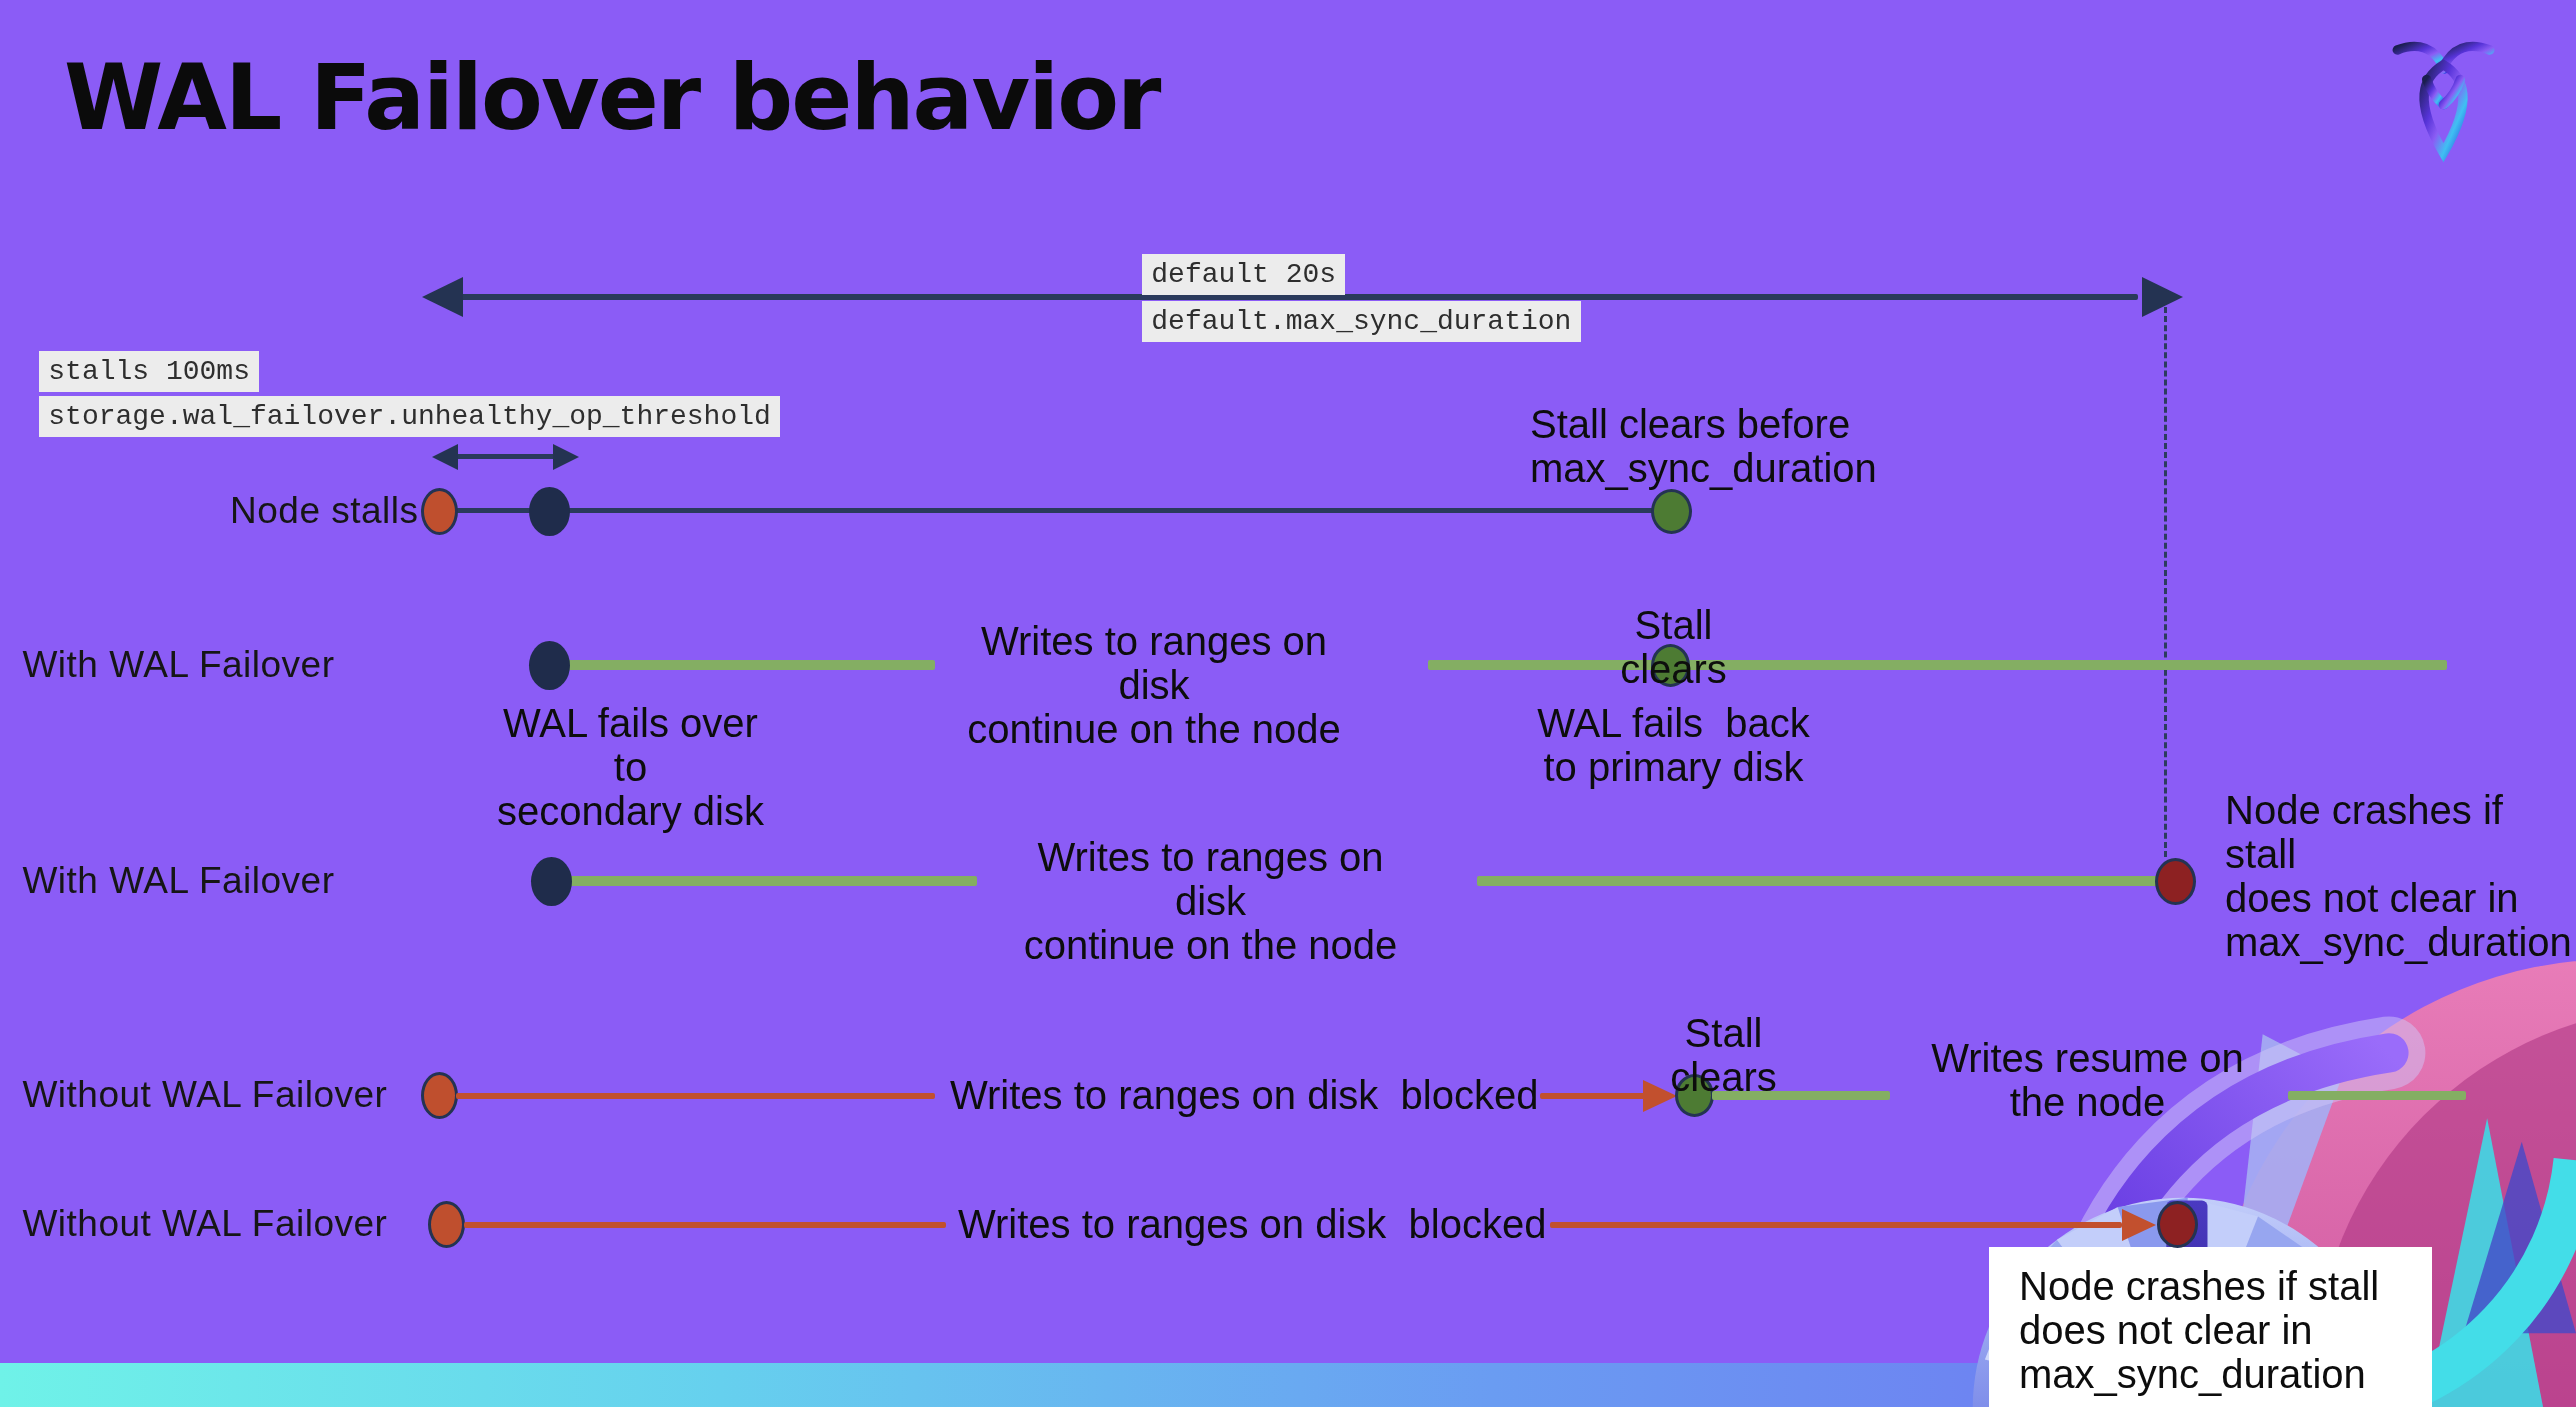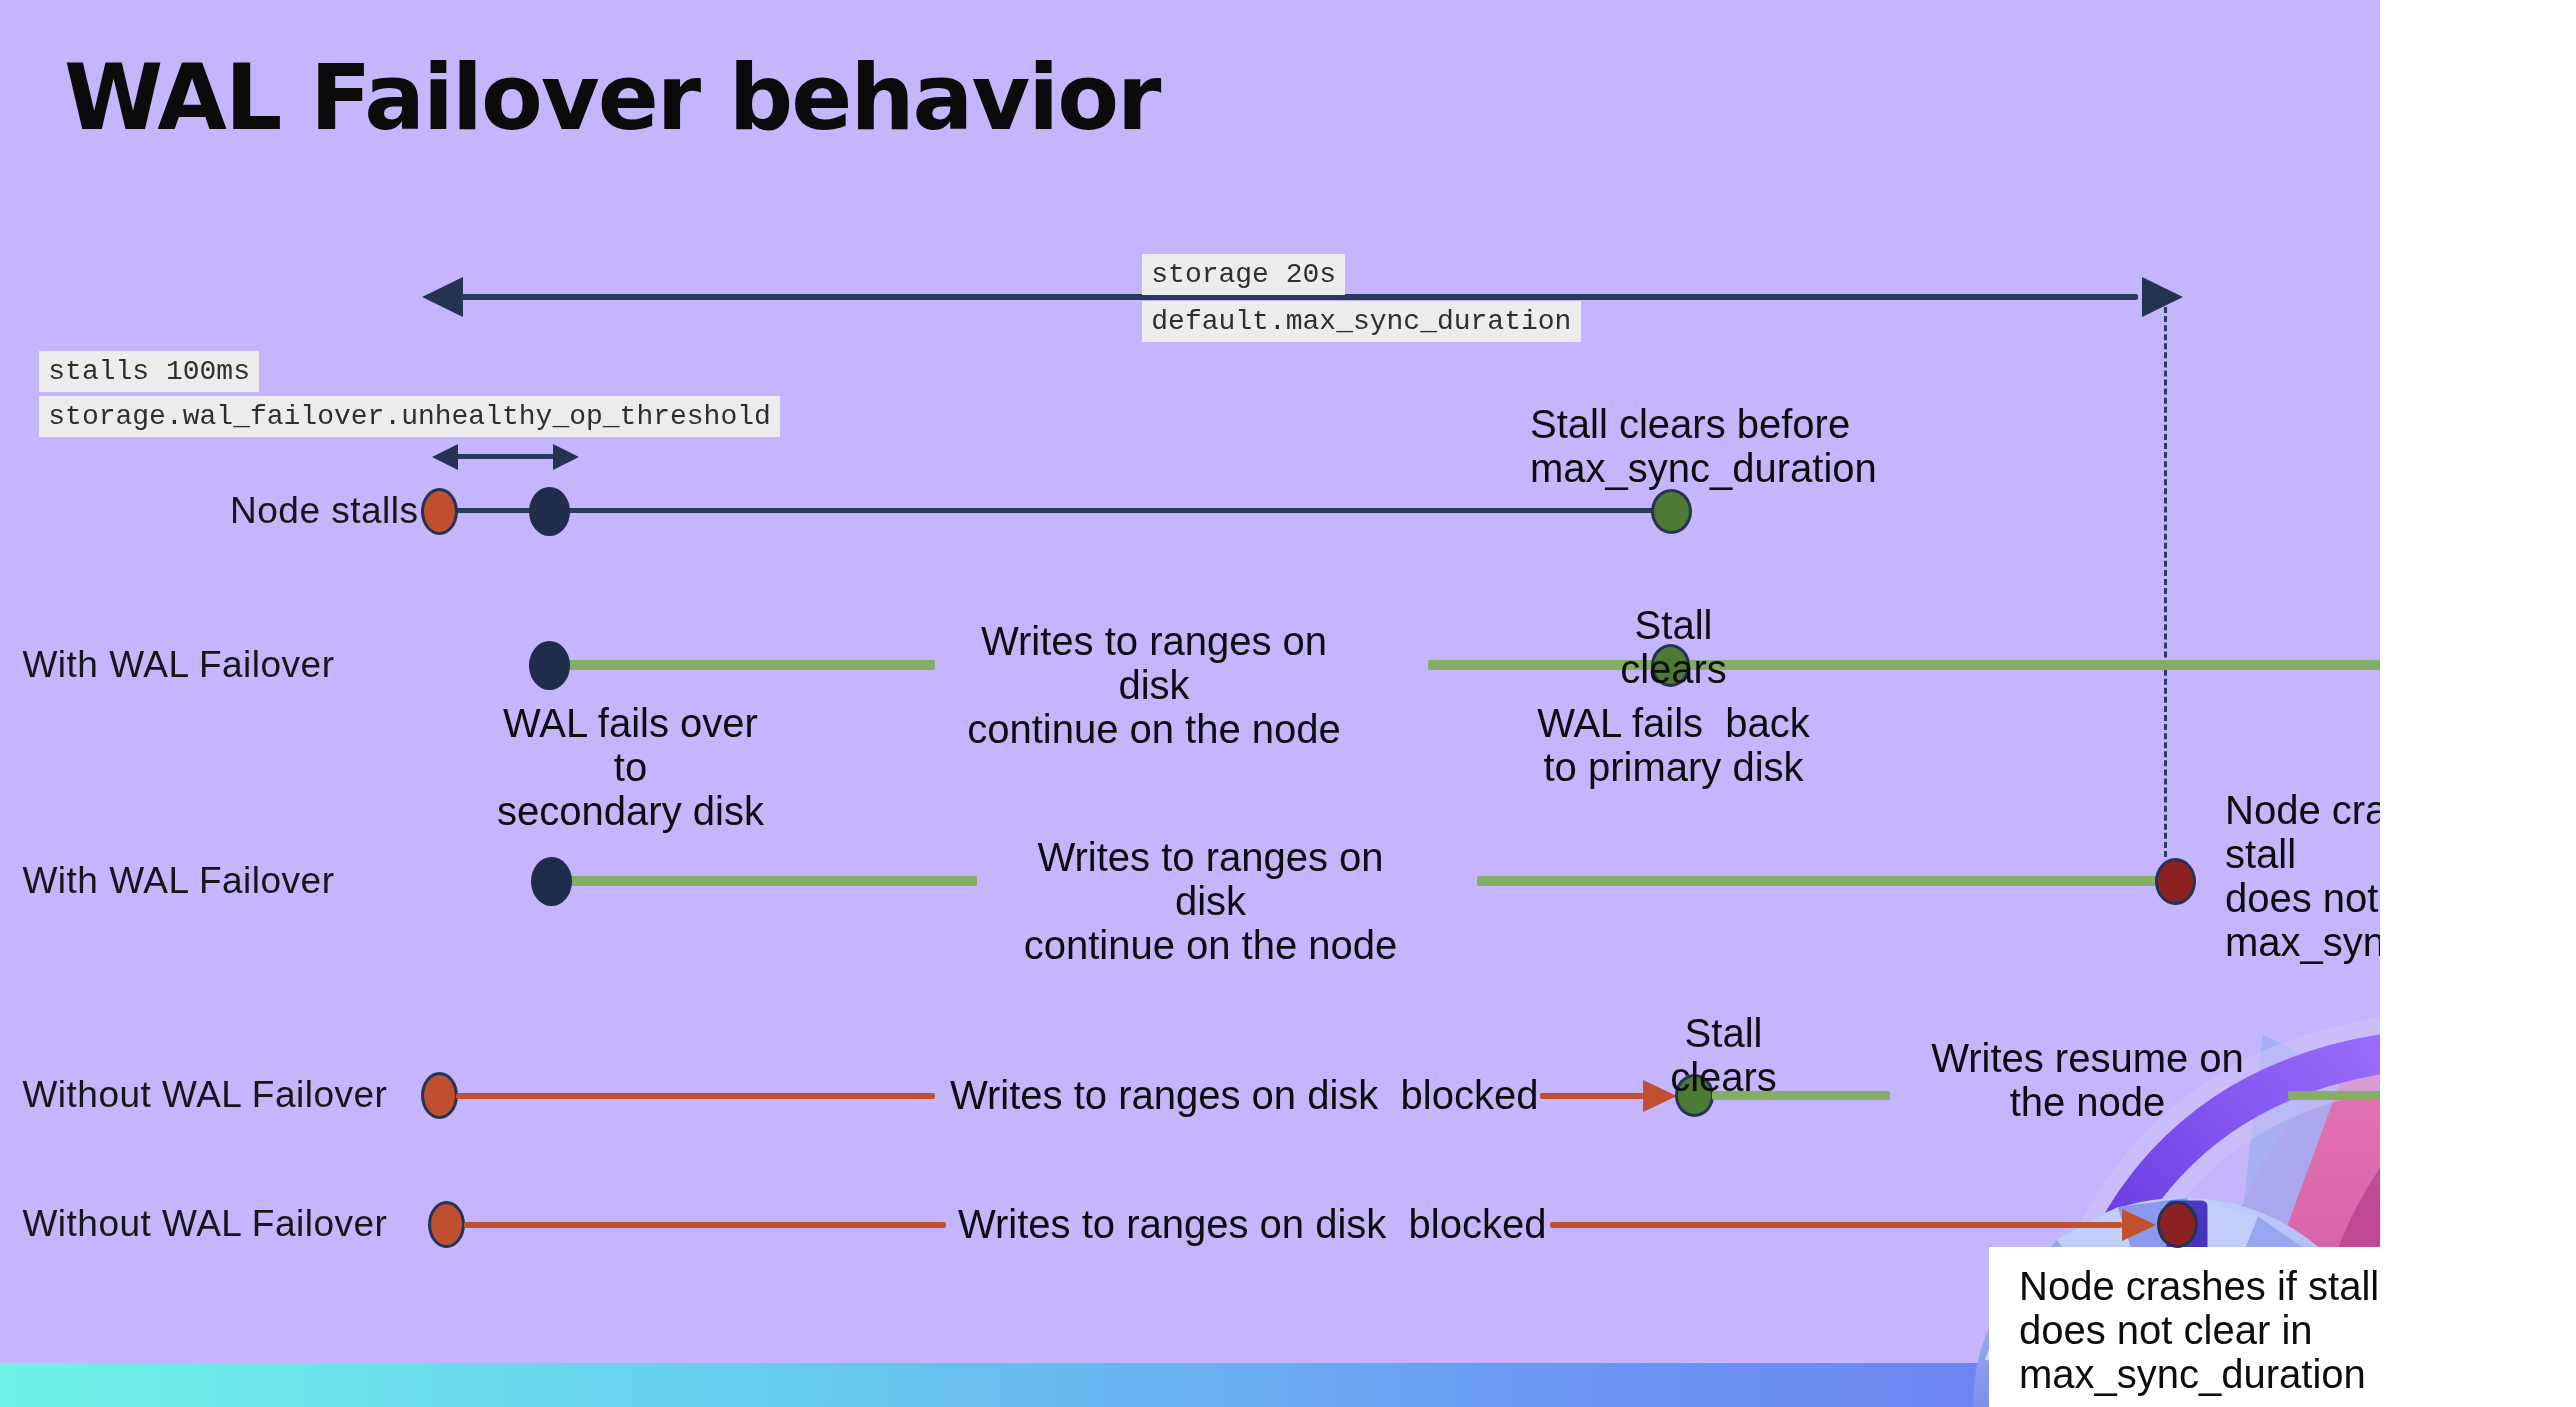--- a/index.html
+++ b/index.html
@@ -1,16 +1,16 @@
 <!DOCTYPE html>
 <html style="font-size:15px"><head>
 <meta charset="utf-8">
 <style>
   html,body{margin:0;padding:0;background:#ffffff;}
-  #canvas{position:relative;width:2380px;height:1408px;background:#c4b5fd;overflow:hidden;
+  #canvas{position:relative;width:2576px;height:1408px;background:#8b5cf6;overflow:hidden;
           font-family:"Liberation Sans","DejaVu Sans",sans-serif;}
   .title{position:absolute;left:64px;top:45px;font-family:"DejaVu Sans","Liberation Sans",sans-serif;
          font-weight:bold;font-size:90px;letter-spacing:-1.9px;color:#0b0b0b;white-space:nowrap;}
   .mono-label{position:absolute;font-family:"Liberation Mono","DejaVu Sans Mono",monospace;
               font-size:28px;line-height:41px;color:#2e2e2e;background:#ececec;
               padding:0 9.3px;white-space:pre;}
   .row-label{position:absolute;font-size:37px;letter-spacing:0.5px;color:#161616;white-space:nowrap;}
   .note{position:absolute;font-size:40px;line-height:44px;color:#0d0d0d;white-space:pre-wrap;}
   .note.center{text-align:center;}
   .hline{position:absolute;border-radius:1.9px;}
@@ -104,21 +104,21 @@
     <polygon points="60,520 95,432 118,520" fill="#4ae4ec"></polygon>
   </svg>
 
   <div class="whitebox"></div>
 
   <div class="layer">
 
     <div class="hline navy-line" style="left:456px;top:294px;width:1682px;height:5.6px;"></div>
     <div class="tri" style="left:422px;top:277px;border-right:41px solid #243352;border-top:20.6px solid transparent;border-bottom:20.6px solid transparent;"></div>
     <div class="tri" style="left:2142px;top:277px;border-left:41px solid #243352;border-top:20.6px solid transparent;border-bottom:20.6px solid transparent;"></div>
-    <div class="mono-label" style="left:1142px;top:254px;">storage 20s</div>
+    <div class="mono-label" style="left:1142px;top:254px;">default 20s</div>
     <div class="mono-label" style="left:1142px;top:301px;">default.max_sync_duration</div>
 
     <div class="mono-label" style="left:39px;top:351px;">stalls 100ms</div>
     <div class="mono-label" style="left:39px;top:396px;">storage.wal_failover.unhealthy_op_threshold</div>
     <div class="hline navy-line" style="left:454px;top:454px;width:101px;height:4.7px;"></div>
     <div class="tri" style="left:432px;top:444px;border-right:26px solid #243352;border-top:13px solid transparent;border-bottom:13px solid transparent;"></div>
     <div class="tri" style="left:553px;top:444px;border-left:26px solid #243352;border-top:13px solid transparent;border-bottom:13px solid transparent;"></div>
 
     <div class="dashed-v" style="left:2164px;top:307px;height:550px;"></div>
 

